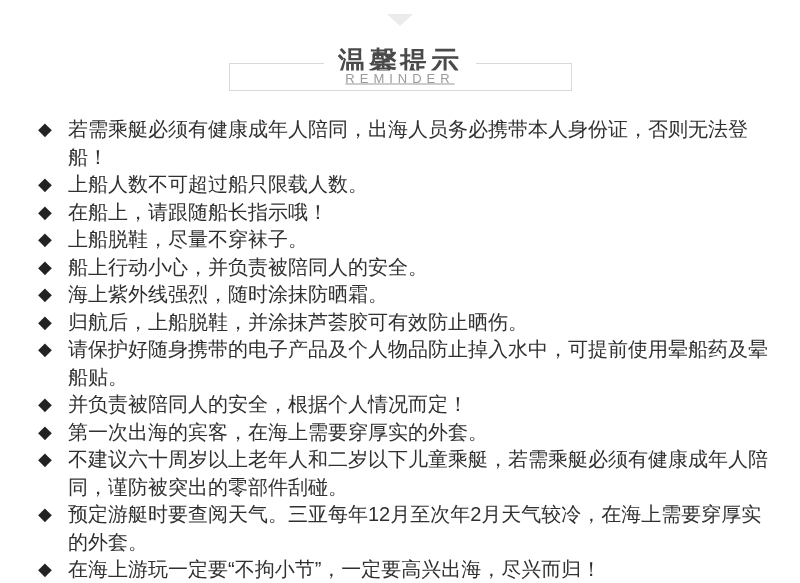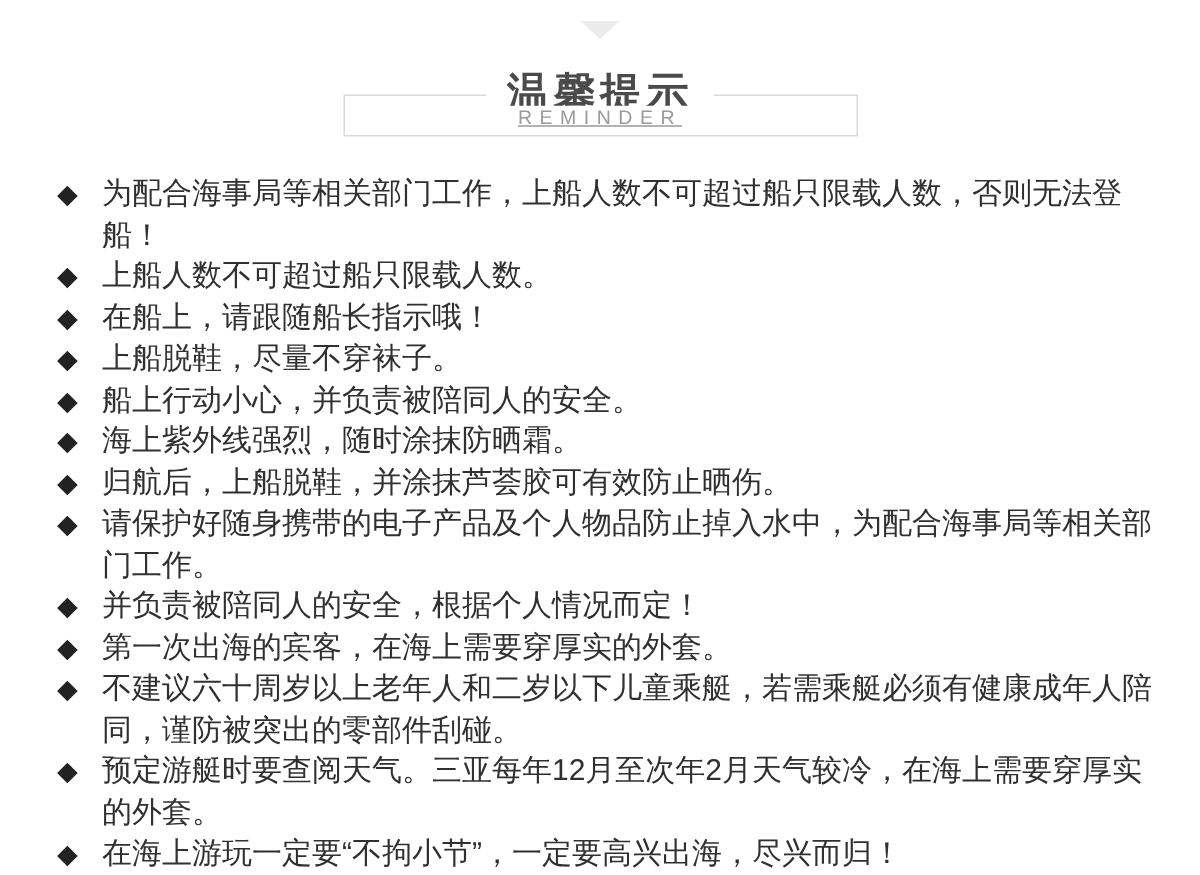--- a/index.html
+++ b/index.html
@@ -86,21 +86,21 @@
   <div class="triangle-down"></div>
 
   <div class="header-box">
     <div class="page-title">温馨提示</div>
     <div class="page-subtitle">REMINDER</div>
   </div>
 
   <ul class="reminder-list">
     <li class="reminder-item">
       <span class="marker">◆</span>
-      <span class="item-text">为配合海事局等相关部门工作，上船人数不可超过船只限载人数，否则无法登船！</span>
+      <span class="item-text">若需乘艇必须有健康成年人陪同，出海人员务必携带本人身份证，否则无法登船！</span>
     </li>
     <li class="reminder-item">
       <span class="marker">◆</span>
       <span class="item-text">上船人数不可超过船只限载人数。</span>
     </li>
     <li class="reminder-item">
       <span class="marker">◆</span>
       <span class="item-text">在船上，请跟随船长指示哦！</span>
     </li>
     <li class="reminder-item">
@@ -114,21 +114,21 @@
     <li class="reminder-item">
       <span class="marker">◆</span>
       <span class="item-text">海上紫外线强烈，随时涂抹防晒霜。</span>
     </li>
     <li class="reminder-item">
       <span class="marker">◆</span>
       <span class="item-text">归航后，上船脱鞋，并涂抹芦荟胶可有效防止晒伤。</span>
     </li>
     <li class="reminder-item">
       <span class="marker">◆</span>
-      <span class="item-text">请保护好随身携带的电子产品及个人物品防止掉入水中，为配合海事局等相关部门工作。</span>
+      <span class="item-text">请保护好随身携带的电子产品及个人物品防止掉入水中，可提前使用晕船药及晕船贴。</span>
     </li>
     <li class="reminder-item">
       <span class="marker">◆</span>
       <span class="item-text">并负责被陪同人的安全，根据个人情况而定！</span>
     </li>
     <li class="reminder-item">
       <span class="marker">◆</span>
       <span class="item-text">第一次出海的宾客，在海上需要穿厚实的外套。</span>
     </li>
     <li class="reminder-item">

